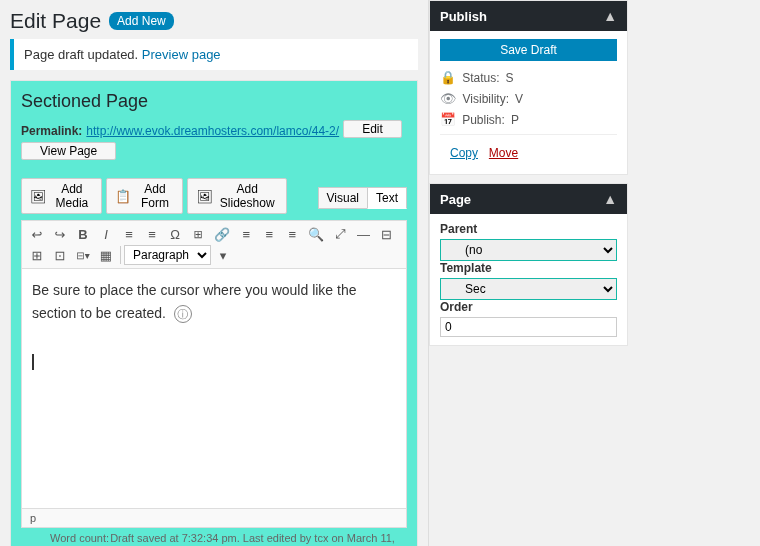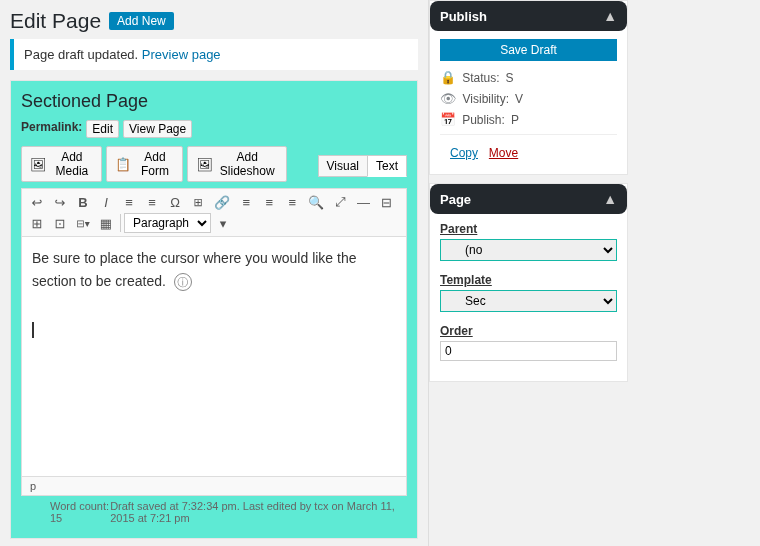--- a/index.html
+++ b/index.html
@@ -40,21 +40,21 @@
       color: #23282d;
       line-height: 1.2;
     }
     .add-new-btn {
       background: #0085ba;
       color: #fff;
       border: none;
       padding: 2px 8px;
       font-size: 12px;
       cursor: pointer;
-      border-radius: 2px;
+      border-radius: 8px;
     }
 
     
     .notice-bar {
       border-left: 4px solid #00a0d2;
       background: #fff;
       padding: 8px 10px;
       margin-bottom: 10px;
       font-size: 13px;
     }
@@ -70,34 +70,34 @@
       padding: 10px;
     }
     .post-title {
       font-size: 18px;
       font-weight: 400;
       margin-bottom: 8px;
       color: #23282d;
     }
     .permalink-row {
       font-size: 12px;
-      margin-bottom: 8px;
-      display: flex;
-      align-items: flex-start;
+      margin-bottom: 18px;
+      display: flex;
+      align-items: flex-end;
       flex-wrap: wrap;
       gap: 4px;
     }
     .permalink-row strong { font-weight: 600; }
     .permalink-url {
       color: #0073aa;
     }
     .permalink-btn, .view-page-btn {
       border: 1px solid #ccc;
       background: #f7f7f7;
-      padding: 1px 5px;
+      padding: 1px 18px;
       font-size: 12px;
       cursor: pointer;
       border-radius: 2px;
     }
 
     
     .media-row {
       display: flex;
       align-items: center;
       gap: 4px;
@@ -239,21 +239,20 @@
     }
     .sidebar-panel-header {
       background: #23282d;
       color: #fff;
       padding: 7px 10px;
       font-size: 13px;
       font-weight: 600;
       display: flex;
       justify-content: space-between;
       align-items: center;
-      border-radius: 8px;
     }
     .sidebar-panel-header .toggle {
       cursor: pointer;
       color: #ccc;
       font-size: 14px;
     }
     .sidebar-panel-body {
       padding: 8px 10px;
     }
     .publish-btn {
@@ -284,22 +283,21 @@
       border: none;
       border-top: 1px solid #eee;
       margin: 4px 0;
     }
     .copy-link { color: #0073aa; cursor: pointer; font-size: 12px; }
     .move-link { color: #a00; cursor: pointer; font-size: 12px; }
     .sidebar-links {
       padding: 6px 10px;
     }
     .sidebar-field {
-      margin-bottom: 12px;
-      text-decoration: underline;
+      margin-bottom: 0;
     }
     .sidebar-field label {
       display: block;
       font-size: 12px;
       font-weight: 600;
       margin-bottom: 3px;
     }
     .sidebar-field select {
       width: 100%;
       font-size: 12px;
@@ -328,20 +326,21 @@
     <div class="notice-bar">
       <span>Page draft updated.</span>
       <a href="#">Preview page</a>
     </div>
 
     <div class="editor-box">
       <h2 class="post-title">Sectioned Page</h2>
 
       <div class="permalink-row">
         <strong>Permalink:</strong>
+        <a class="permalink-url" href="#">http://www.evok.dreamhosters.com/lamco/44-2/</a>
         <button class="permalink-btn">Edit</button>
         <button class="view-page-btn">View Page</button>
       </div>
 
       <div style="display:flex; justify-content:space-between; align-items:center; margin-bottom:2px;">
         <div class="media-row">
           <button class="media-btn">
             <span style="font-size:13px;">🖼</span>
             <span>Add Media</span>
           </button>

